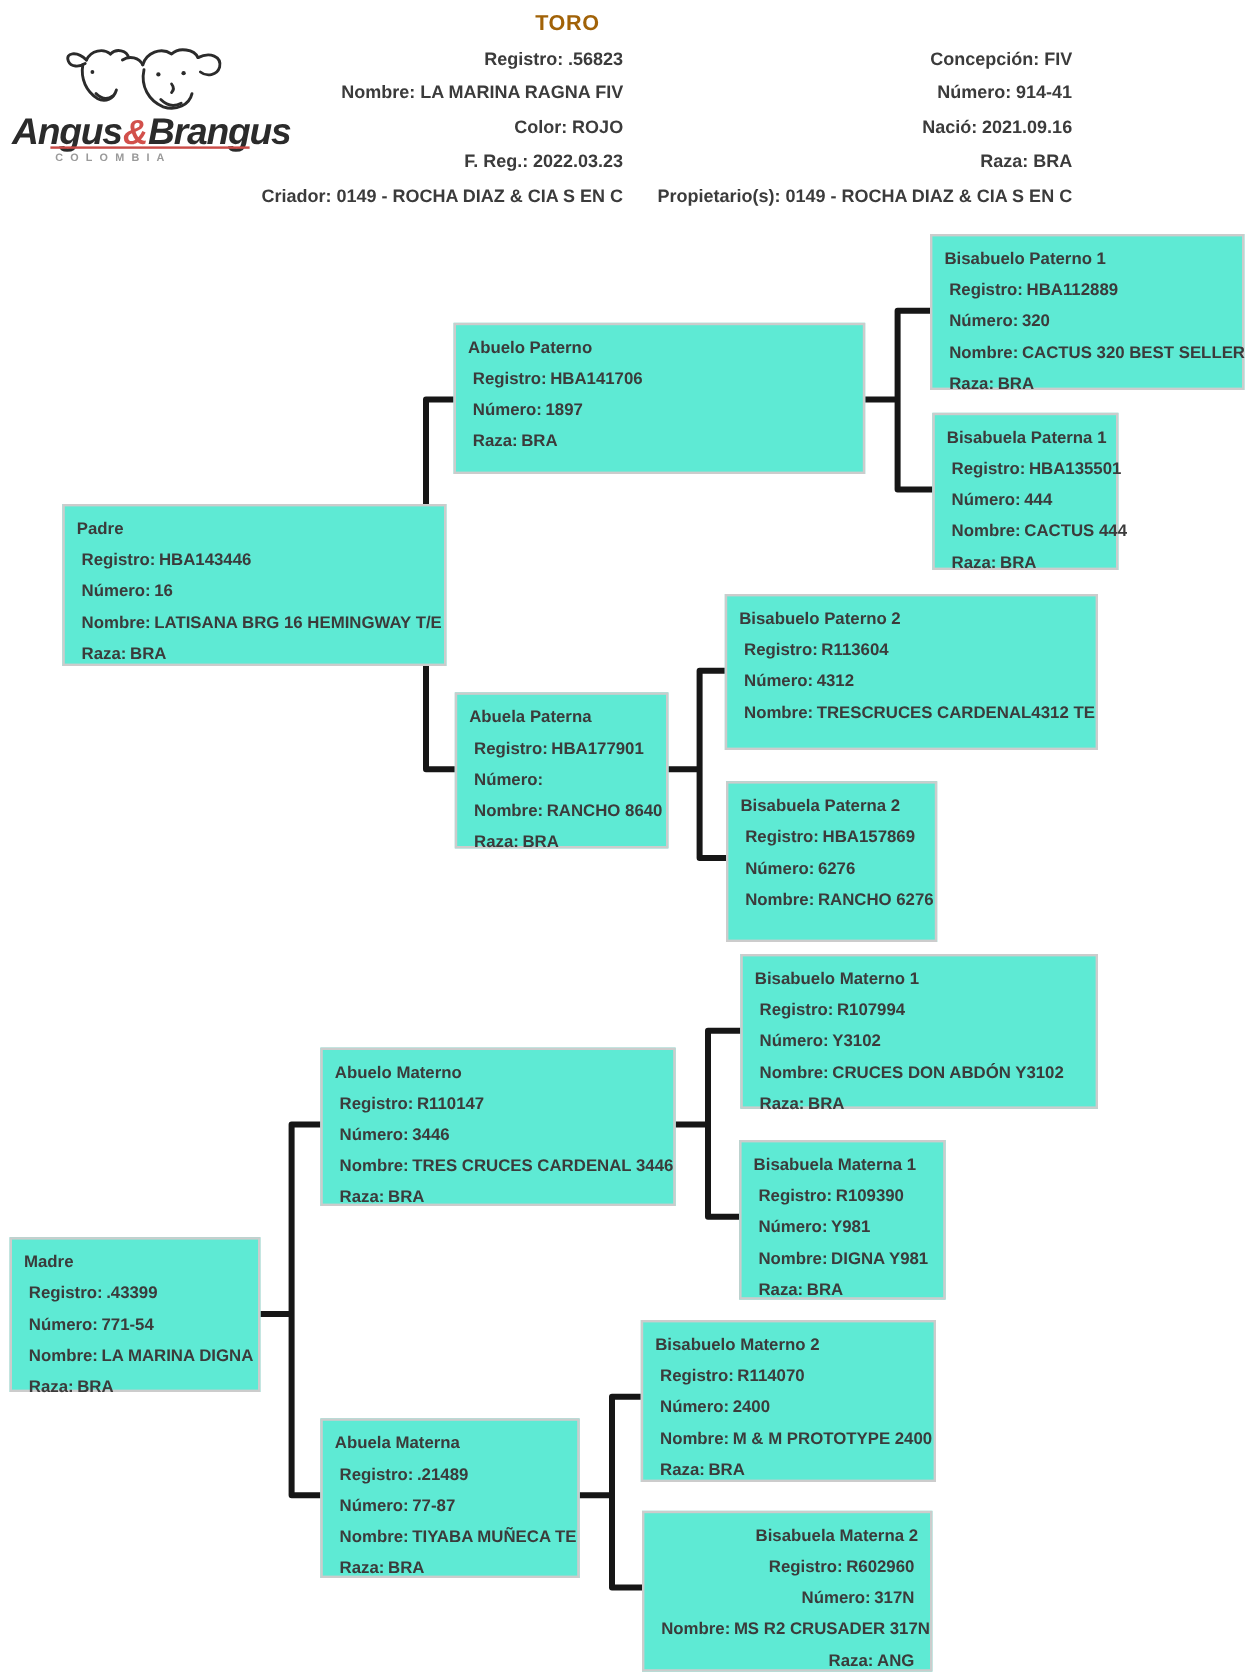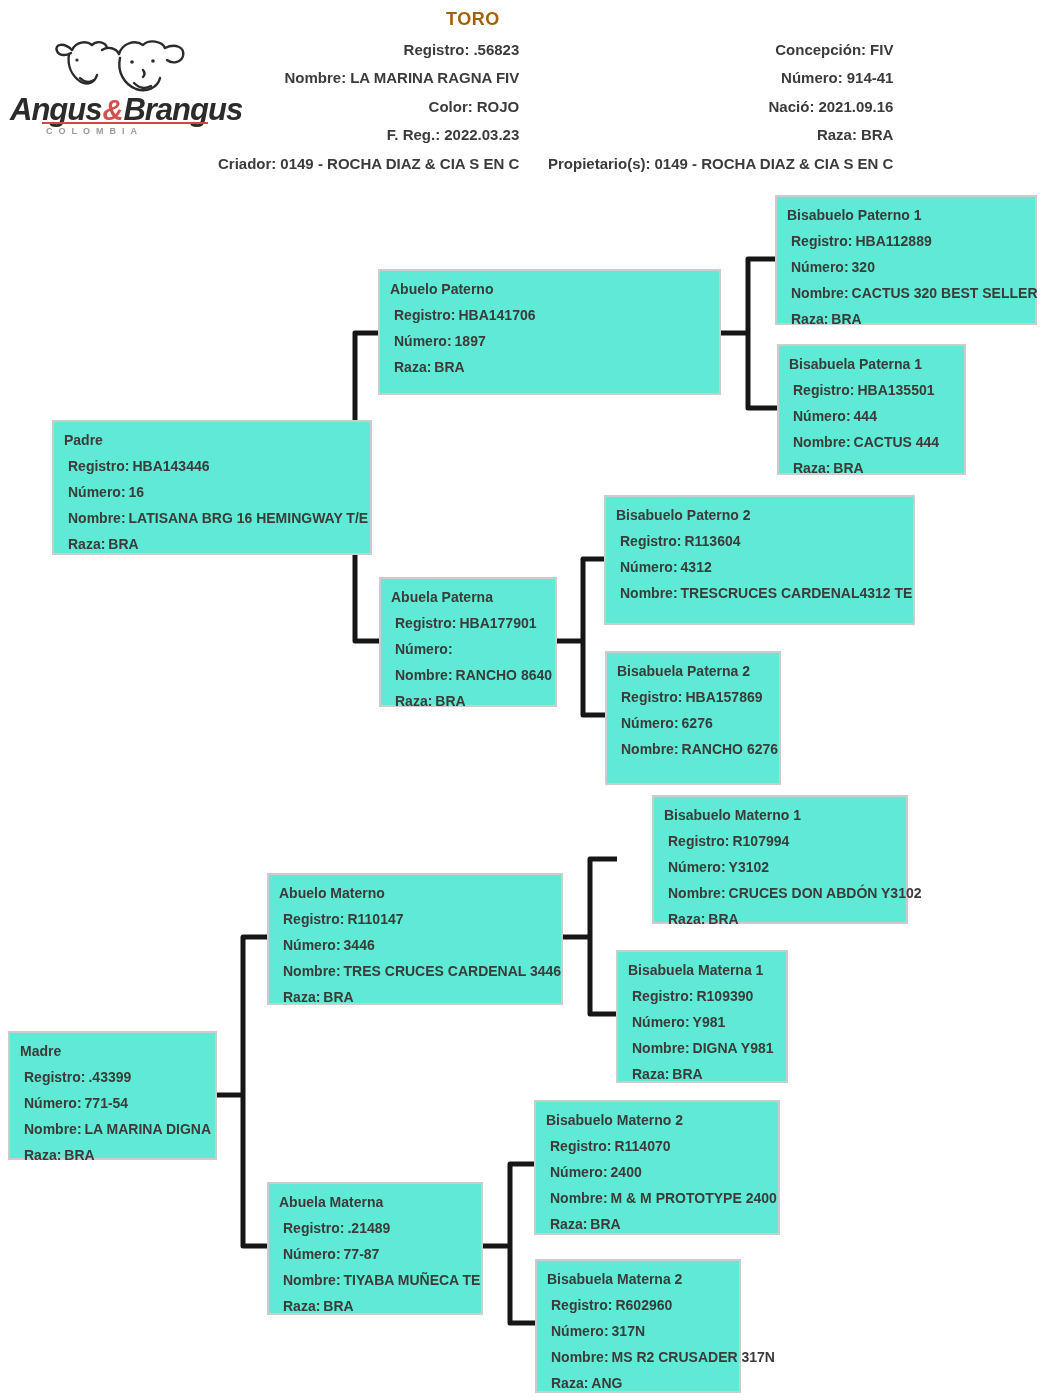--- a/index.html
+++ b/index.html
@@ -24,31 +24,31 @@
   .pbox{
     position:absolute;background:#5eead4;border:2px solid #cccccc;
     box-sizing:border-box;padding:5px 10px 0 10px;font-size:14px;line-height:26px;white-space:nowrap;
   }
   .ptitle{padding-left:0;}
   .prow{padding-left:4px;}
   .prow span{margin-right:3px;}
   .b-padre         {left:8px;   top:420px;  width:320px; height:135px;margin-left:44px;}
   .b-abuelo-pat    {left:378px; top:269px;  width:343px; height:126px;}
   .b-bis-pat1      {left:775px; top:195px;  width:262px; height:130px;}
-  .b-bisa-pat1     {left:777px; top:344px;  width:189px; height:131px;}
+  .b-bisa-pat1     {left:777px; top:344px;  width:155px; height:131px;}
   .b-abuela-pat    {left:379px; top:577px;  width:178px; height:130px;}
   .b-bis-pat2      {left:604px; top:495px;  width:311px; height:130px;}
   .b-bisa-pat2     {left:605px; top:651px;  width:176px; height:134px;}
   .b-abuelo-mat    {left:267px; top:873px;  width:296px; height:132px;}
-  .b-bis-mat1      {left:652px; top:795px;  width:256px; height:129px;}
+  .b-bis-mat1      {left:617px; top:795px;  width:298px; height:129px;}
   .b-bisa-mat1     {left:616px; top:950px;  width:172px; height:133px;}
   .b-madre         {left:8px;   top:1031px; width:209px; height:129px;}
   .b-bis-mat2      {left:534px; top:1100px; width:246px; height:135px;}
   .b-abuela-mat    {left:267px; top:1182px; width:216px; height:133px;}
-  .b-bisa-mat2     {left:535px; top:1259px; width:206px; height:134px;}
+  .b-bisa-mat2     {left:535px; top:1259px; width:242px; height:134px;text-align:right;}
   
   .connectors{position:absolute;left:0;top:0;z-index:0;}
   .pbox{z-index:1;}
   .connectors path{fill:none;stroke:#161616;stroke-width:5;stroke-linejoin:round;stroke-linecap:butt;}
 </style>
 </head>
 <body>
 
 <div id="page">
 

